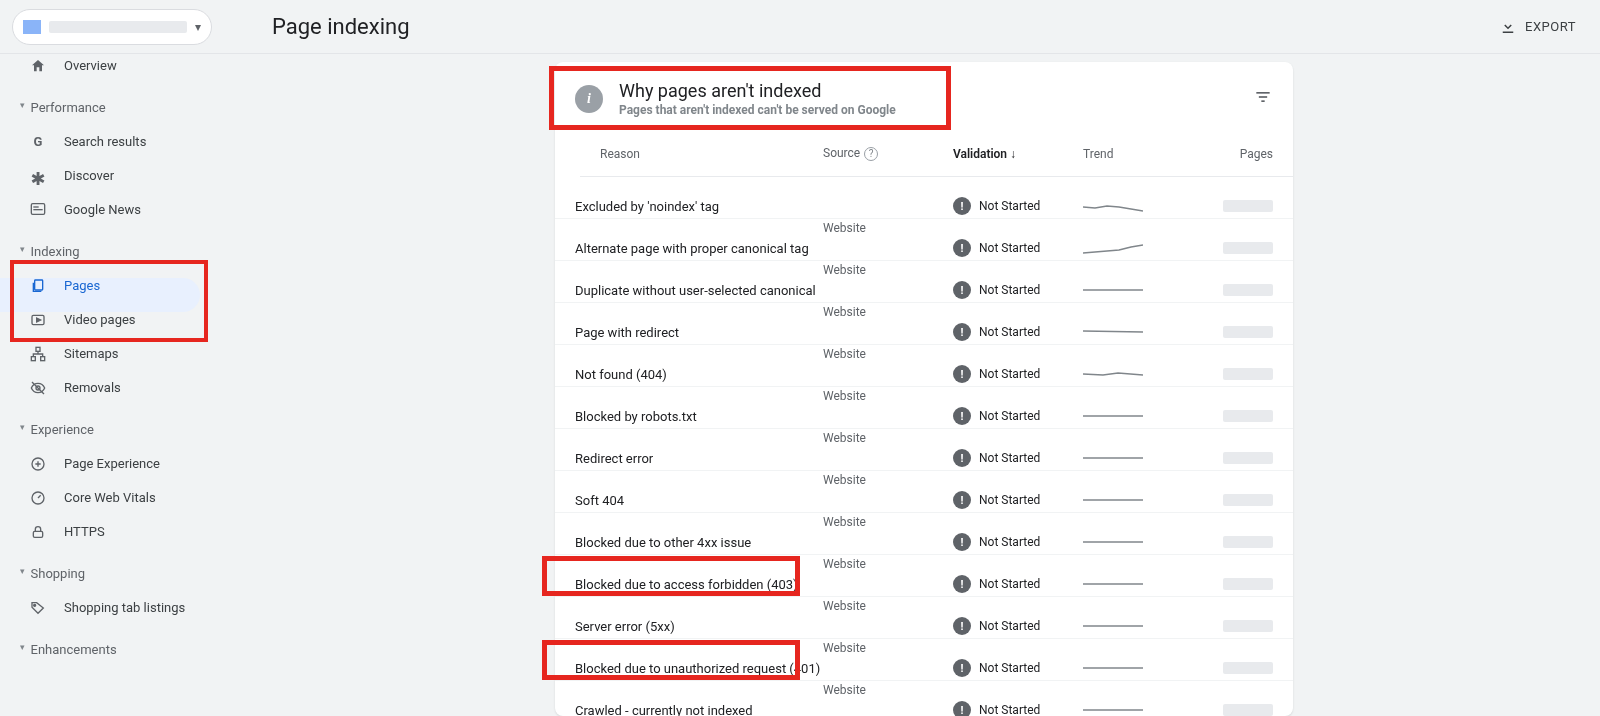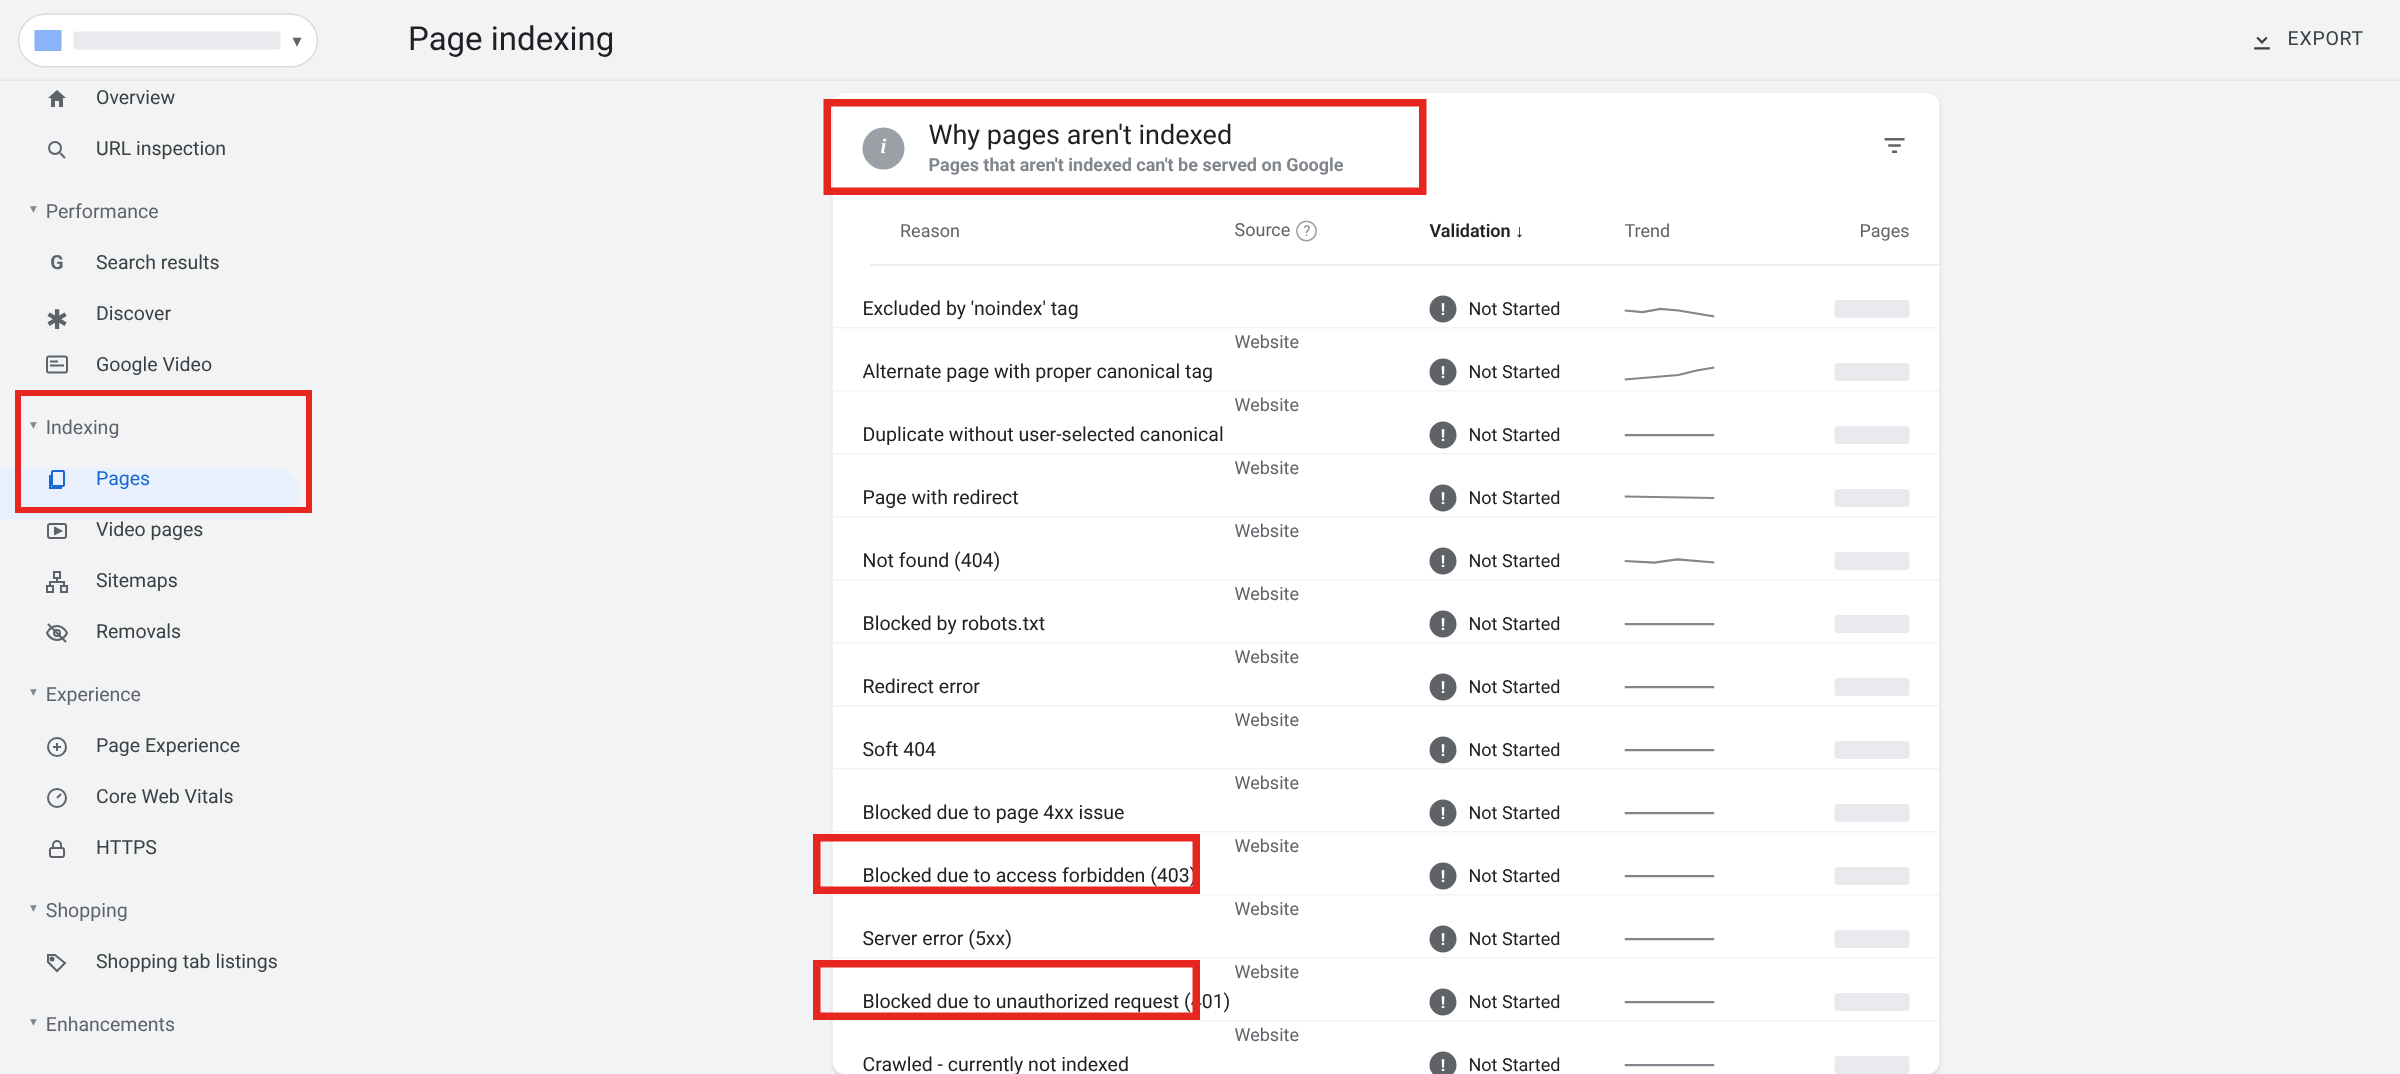--- a/index.html
+++ b/index.html
@@ -230,29 +230,20 @@
     <div class="red-box-sb"></div>
 
     <div class="sb-item">
       <span class="sb-icon">
           <svg width="16" height="16" viewBox="0 0 24 24" fill="currentColor">
             <path d="M12 3l9 8h-3v9h-4v-6H10v6H6v-9H3z"></path>
           </svg>
         </span>
       <span>Overview</span>
     </div>
-    <div class="sb-item">
-      <span class="sb-icon">
-          <svg width="16" height="16" viewBox="0 0 24 24" fill="none" stroke="currentColor" stroke-width="2">
-            <circle cx="10" cy="10" r="6"></circle>
-            <line x1="20" y1="20" x2="15" y2="15"></line>
-          </svg>
-        </span>
-      <span>URL inspection</span>
-    </div>
 
     <div class="sb-group">
       <span class="tri">▾</span>
       <span>Performance</span>
     </div>
     <div class="sb-item">
       <span class="sb-icon" style="font-weight:bold;">G</span>
       <span>Search results</span>
     </div>
     <div class="sb-item">
@@ -260,21 +251,21 @@
       <span>Discover</span>
     </div>
     <div class="sb-item">
       <span class="sb-icon">
           <svg width="16" height="14" viewBox="0 0 24 20" fill="currentColor">
             <rect x="2" y="2" width="20" height="16" rx="2" fill="none" stroke="currentColor" stroke-width="2"></rect>
             <rect x="5" y="6" width="8" height="2"></rect>
             <rect x="5" y="10" width="14" height="2"></rect>
           </svg>
         </span>
-      <span>Google Video</span>
+      <span>Google News</span>
     </div>
 
     <div class="sb-group">
       <span class="tri">▾</span>
       <span>Indexing</span>
     </div>
     <div class="sb-item active">
       <span class="sb-icon">
           <svg width="16" height="16" viewBox="0 0 24 24" fill="none" stroke="currentColor" stroke-width="2">
             <rect x="7" y="3" width="12" height="15" rx="1"></rect>
@@ -491,21 +482,21 @@
             <div class="val">
               <span class="ex">!</span>
               <span>Not Started</span>
             </div>
             <div class="trend"><svg viewBox="0 0 60 14">
                 <path d="M0 7 L60 7"></path>
               </svg></div>
             <div class="pages-cell"></div>
           </div>
           <div class="row">
-            <div class="reason">Blocked due to page 4xx issue</div>
+            <div class="reason">Blocked due to other 4xx issue</div>
             <div class="src">Website</div>
             <div class="val">
               <span class="ex">!</span>
               <span>Not Started</span>
             </div>
             <div class="trend"><svg viewBox="0 0 60 14">
                 <path d="M0 7 L60 7"></path>
               </svg></div>
             <div class="pages-cell"></div>
           </div>

